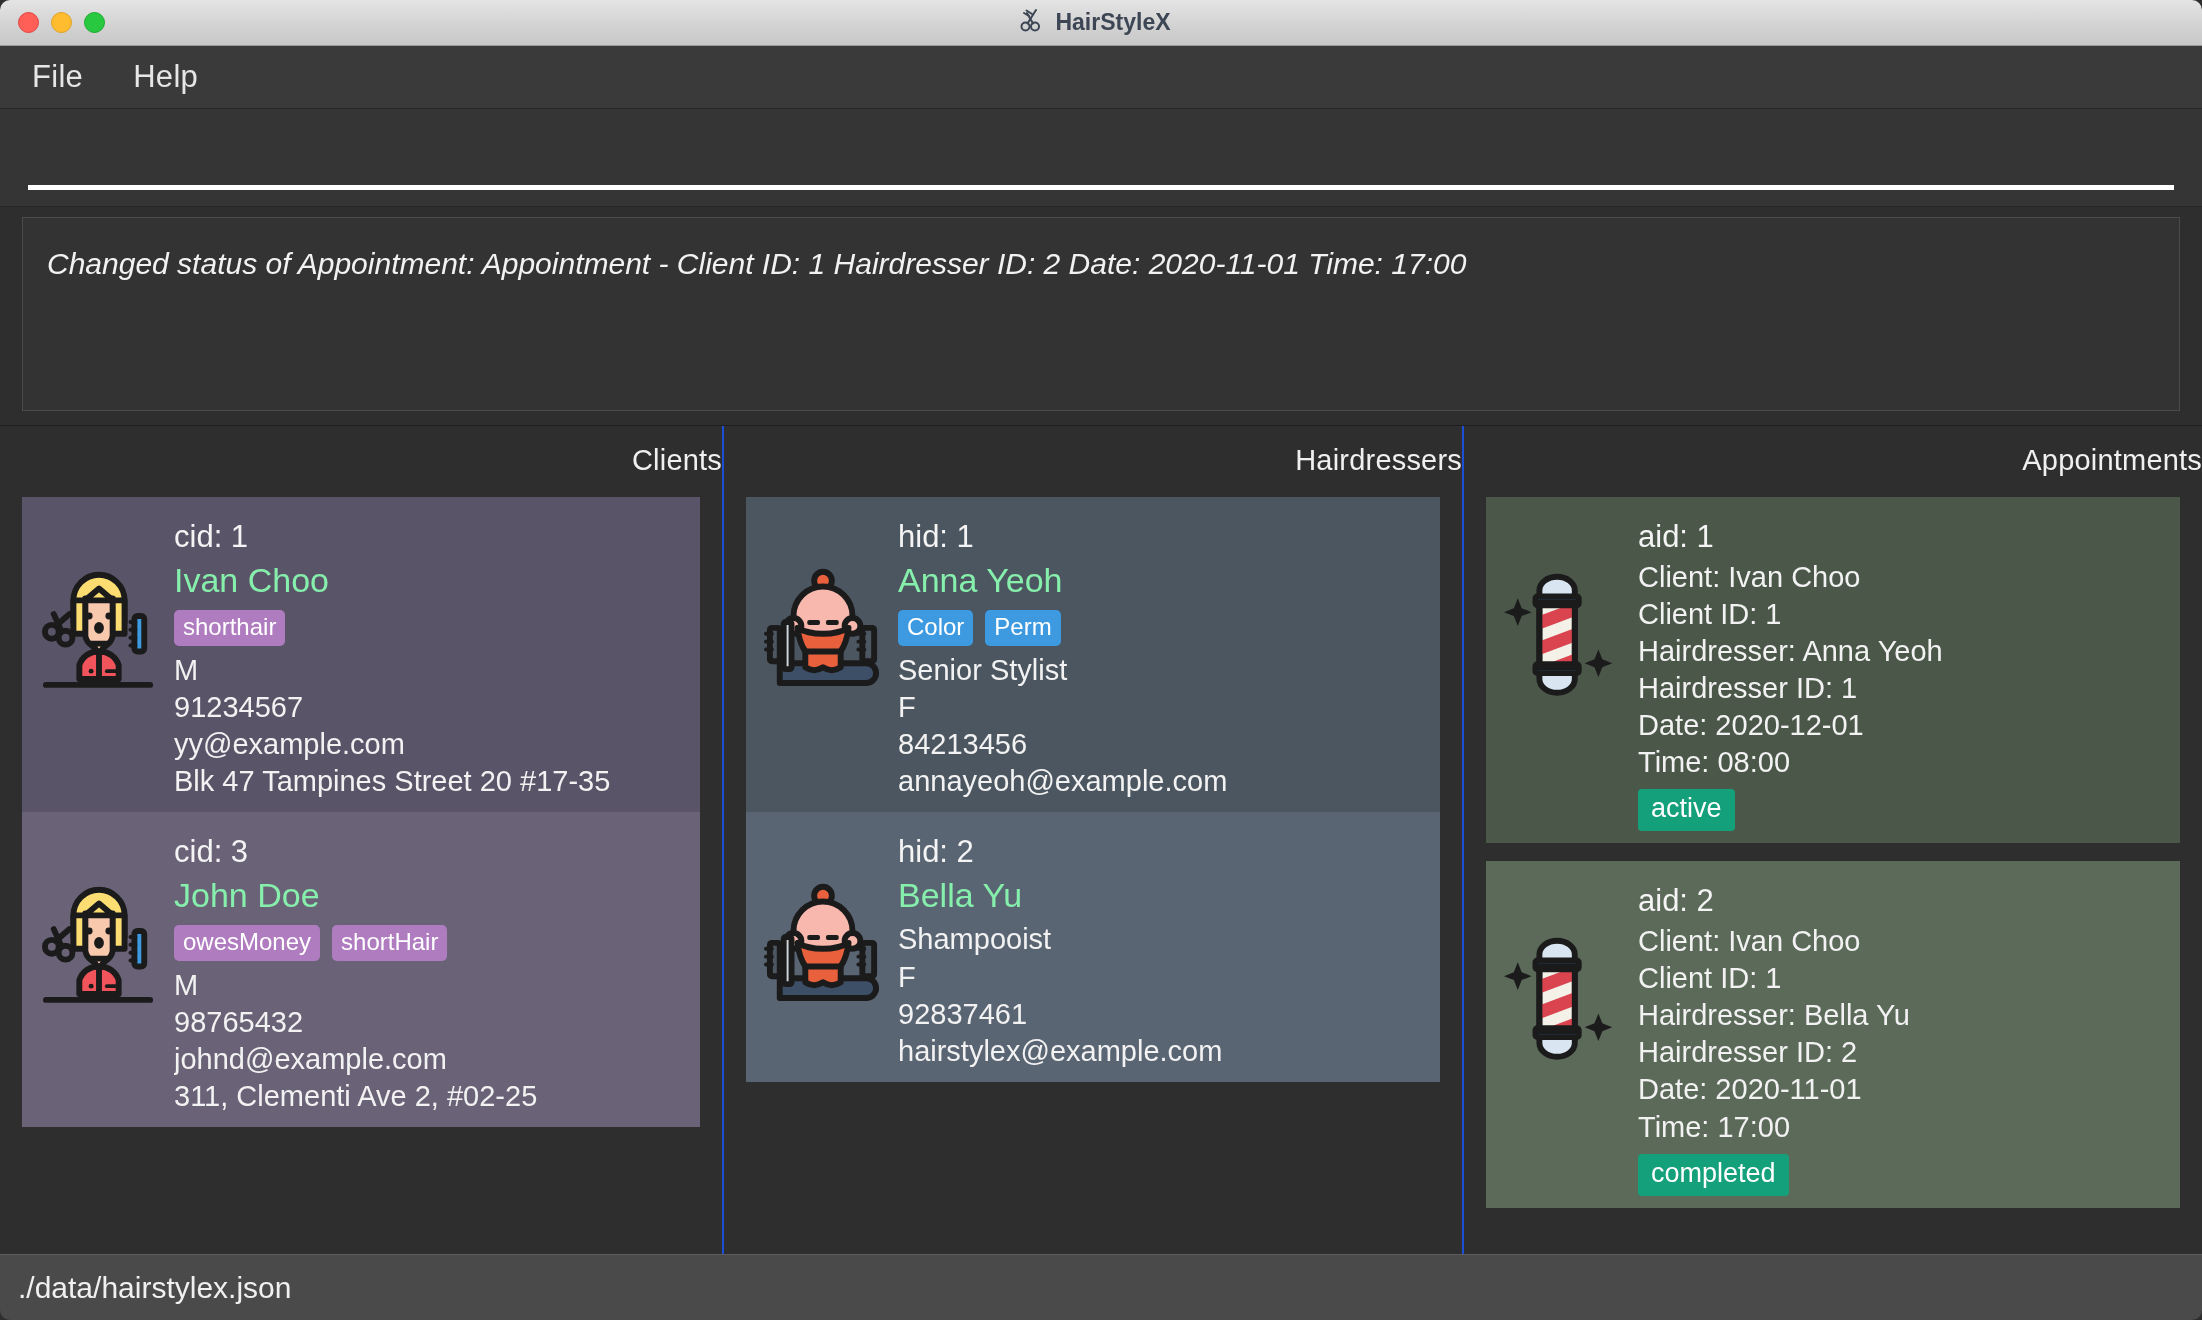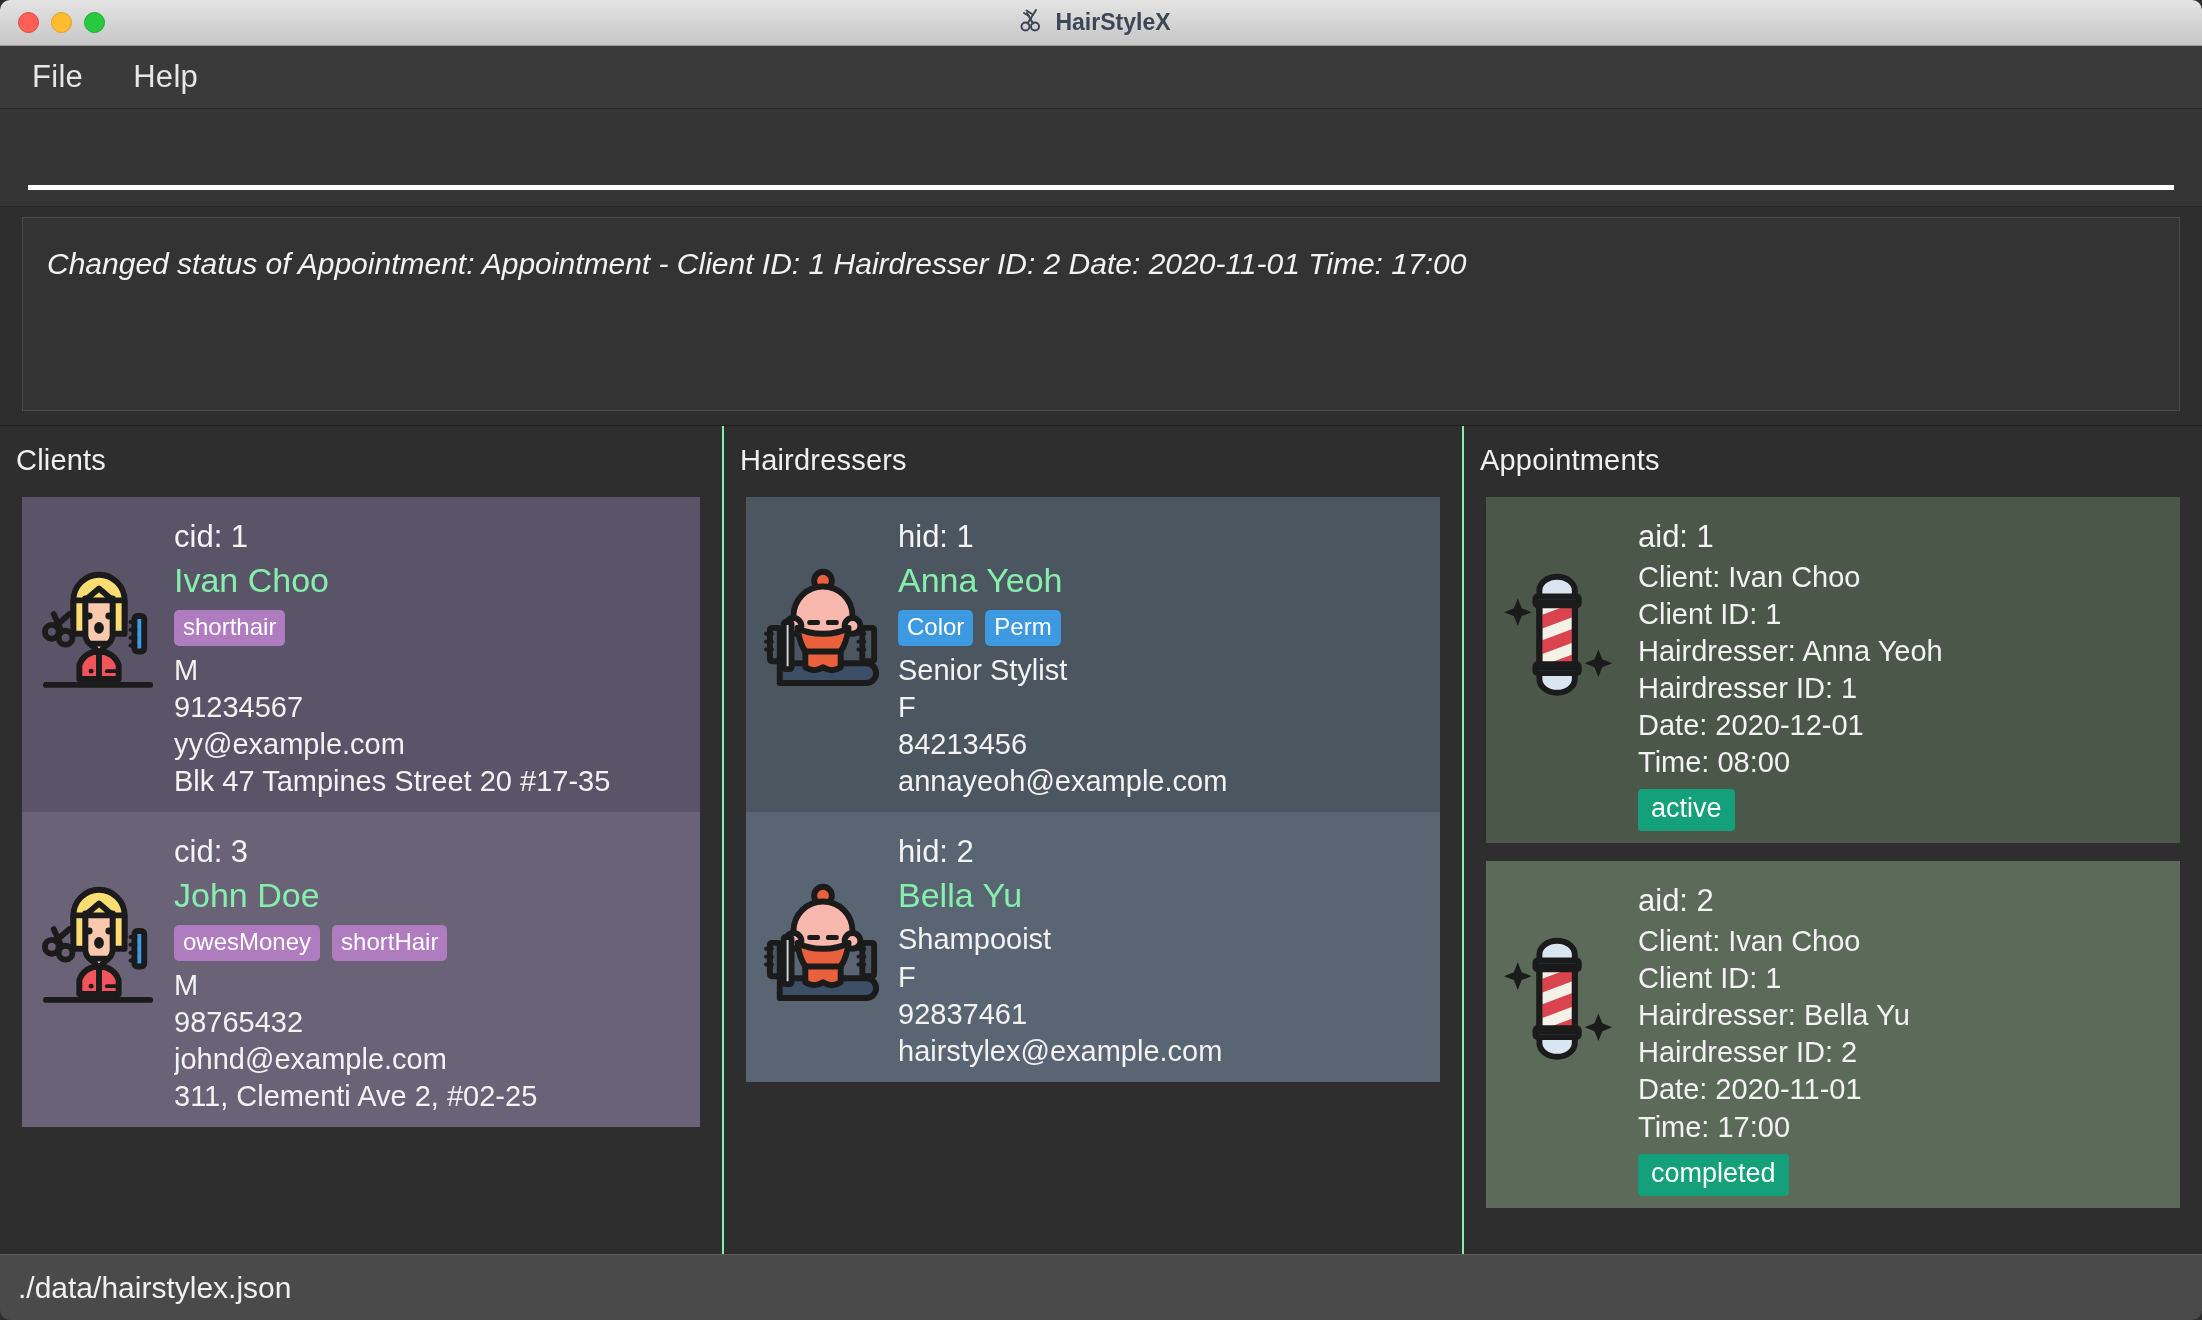--- a/index.html
+++ b/index.html
@@ -90,28 +90,28 @@
     display: flex;
     background: #2e2e2e;
     border-top: 1px solid #1f1f1f;
     overflow: hidden;
   }
   .panel {
     display: flex; flex-direction: column;
     overflow: hidden;
     position: relative;
   }
-  .panel + .panel { border-left: 2px solid #86efac; }
+  .panel + .panel { border-left: 2px solid #1d4ed8; }
   #panel-clients       { flex: 0 0 722px; }
   #panel-hairdressers  { flex: 0 0 740px; }
   #panel-appointments  { flex: 1 1 auto; }
 
   .panel-title {
-    text-align: left; font-size: 29px; color: #f0f0f0;
-    padding: 18px 0 20px 16px; flex: 0 0 auto;
+    text-align: right; font-size: 29px; color: #f0f0f0;
+    padding: 18px 0 20px 8px; flex: 0 0 auto;
     letter-spacing: .2px;
   }
   .card-list {
     flex: 1 1 auto; overflow: hidden;
     padding: 0 22px 0 22px;
   }
 
   
   .card {
     display: flex; align-items: flex-start;

